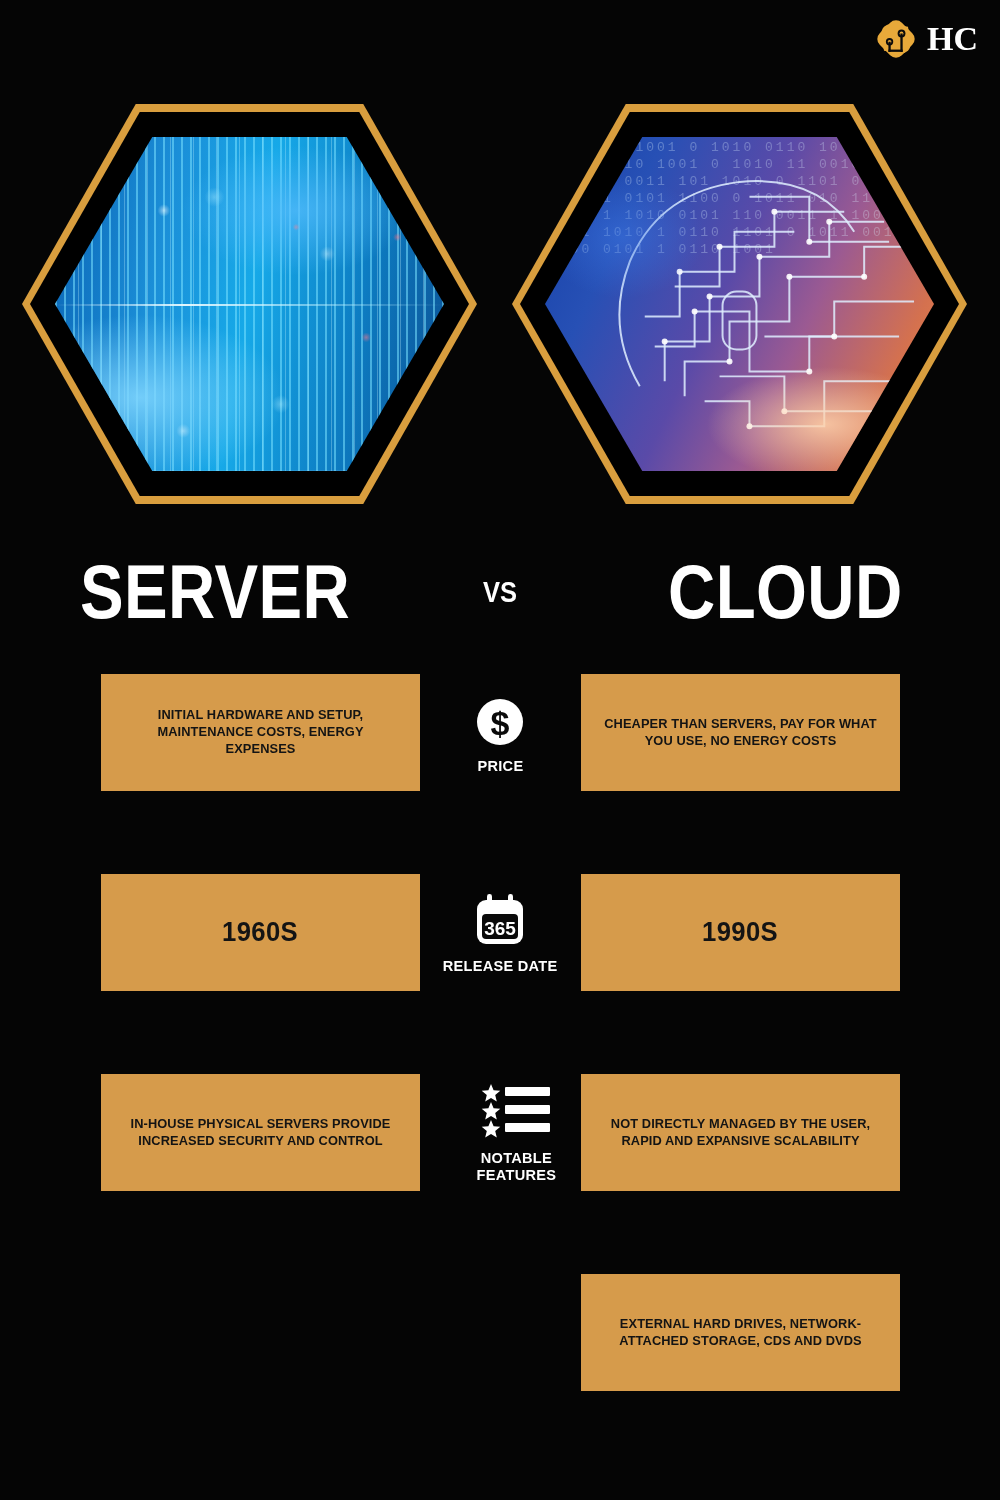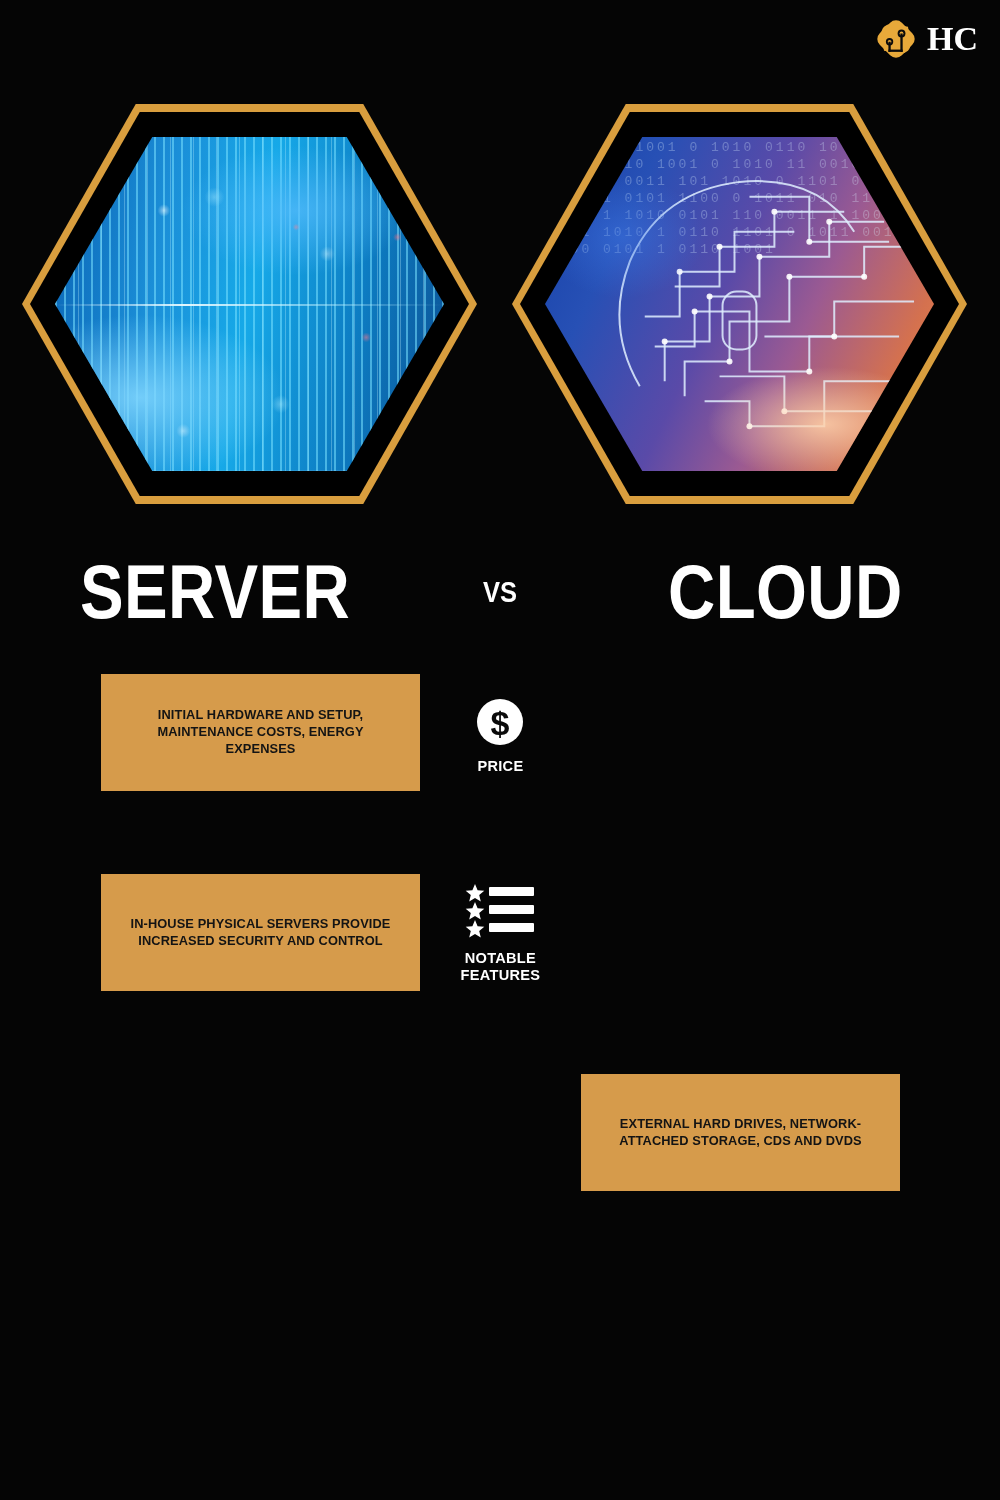--- a/index.html
+++ b/index.html
@@ -215,21 +215,21 @@
     top: 0;
     width: 160px;
     height: 150px;
     display: flex;
     flex-direction: column;
     align-items: center;
     justify-content: flex-start;
   }
   .center-col.r1 { padding-top: 22px; }
   .center-col.r2 { padding-top: 18px; }
-  .center-col.r3 { padding-top: 8px; }
+  .center-col.r3 { padding-top: 8px; margin-left: 16px; }
   .center-col.r4 { padding-top: 20px; }
 
   .icon-box {
     display: flex;
     align-items: center;
     justify-content: center;
   }
   .center-label {
     margin-top: 9px;
     color: #ffffff;
@@ -341,22 +341,45 @@
       </div>
       <div class="center-col r1">
         <div class="icon-box">
           <svg width="52" height="52" viewBox="0 0 52 52">
             <circle cx="26" cy="26" r="23" fill="#ffffff"></circle>
             <text x="26" y="39" text-anchor="middle" font-family="Liberation Sans, sans-serif" font-size="34" font-weight="700" fill="#0a0a0a">$</text>
           </svg>
         </div>
         <div class="center-label">PRICE</div>
       </div>
-    </div>
-
+      <div class="cmp-box right">
+        <span class="cmp-text">CHEAPER THAN SERVERS, PAY FOR WHAT YOU USE, NO ENERGY COSTS</span>
+      </div>
+    </div>
+
+    <div class="row">
+      <div class="cmp-box left">
+        <span class="cmp-text big">1960S</span>
+      </div>
+      <div class="center-col r2">
+        <div class="icon-box">
+          <svg width="60" height="56" viewBox="0 0 60 56">
+            <rect x="17" y="2" width="5" height="11" rx="2.4" fill="#ffffff"></rect>
+            <rect x="38" y="2" width="5" height="11" rx="2.4" fill="#ffffff"></rect>
+            <rect x="7" y="8" width="46" height="44" rx="9" fill="#ffffff"></rect>
+            <rect x="12" y="22" width="36" height="25" rx="4" fill="#0a0a0a"></rect>
+            <text x="30" y="43" text-anchor="middle" font-family="Liberation Sans, sans-serif" font-size="19" font-weight="700" fill="#ffffff">365</text>
+          </svg>
+        </div>
+        <div class="center-label">RELEASE DATE</div>
+      </div>
+      <div class="cmp-box right">
+        <span class="cmp-text big">1990S</span>
+      </div>
+    </div>
 
     <div class="row">
       <div class="cmp-box left">
         <span class="cmp-text">IN-HOUSE PHYSICAL SERVERS PROVIDE INCREASED SECURITY AND CONTROL</span>
       </div>
       <div class="center-col r3">
         <div class="icon-box">
           <svg width="72" height="58" viewBox="0 0 72 58">
             <g fill="#ffffff">
               <polygon points="11,2 13.6,8.2 20.3,8.7 15.2,13.1 16.8,19.6 11,16 5.2,19.6 6.8,13.1 1.7,8.7 8.4,8.2"></polygon>
@@ -364,20 +387,23 @@
               <polygon points="11,38 13.6,44.2 20.3,44.7 15.2,49.1 16.8,55.6 11,52 5.2,55.6 6.8,49.1 1.7,44.7 8.4,44.2"></polygon>
               <rect x="25" y="5" width="45" height="9" rx="1"></rect>
               <rect x="25" y="23" width="45" height="9" rx="1"></rect>
               <rect x="25" y="41" width="45" height="9" rx="1"></rect>
             </g>
           </svg>
         </div>
         <div class="center-label">NOTABLE
 FEATURES</div>
       </div>
+      <div class="cmp-box right">
+        <span class="cmp-text">NOT DIRECTLY MANAGED BY THE USER, RAPID AND EXPANSIVE SCALABILITY</span>
+      </div>
     </div>
 
     <div class="row">
       <div class="cmp-box right">
         <span class="cmp-text">EXTERNAL HARD DRIVES, NETWORK-ATTACHED STORAGE, CDS AND DVDS</span>
       </div>
     </div>
 
   </div>
 </div>

